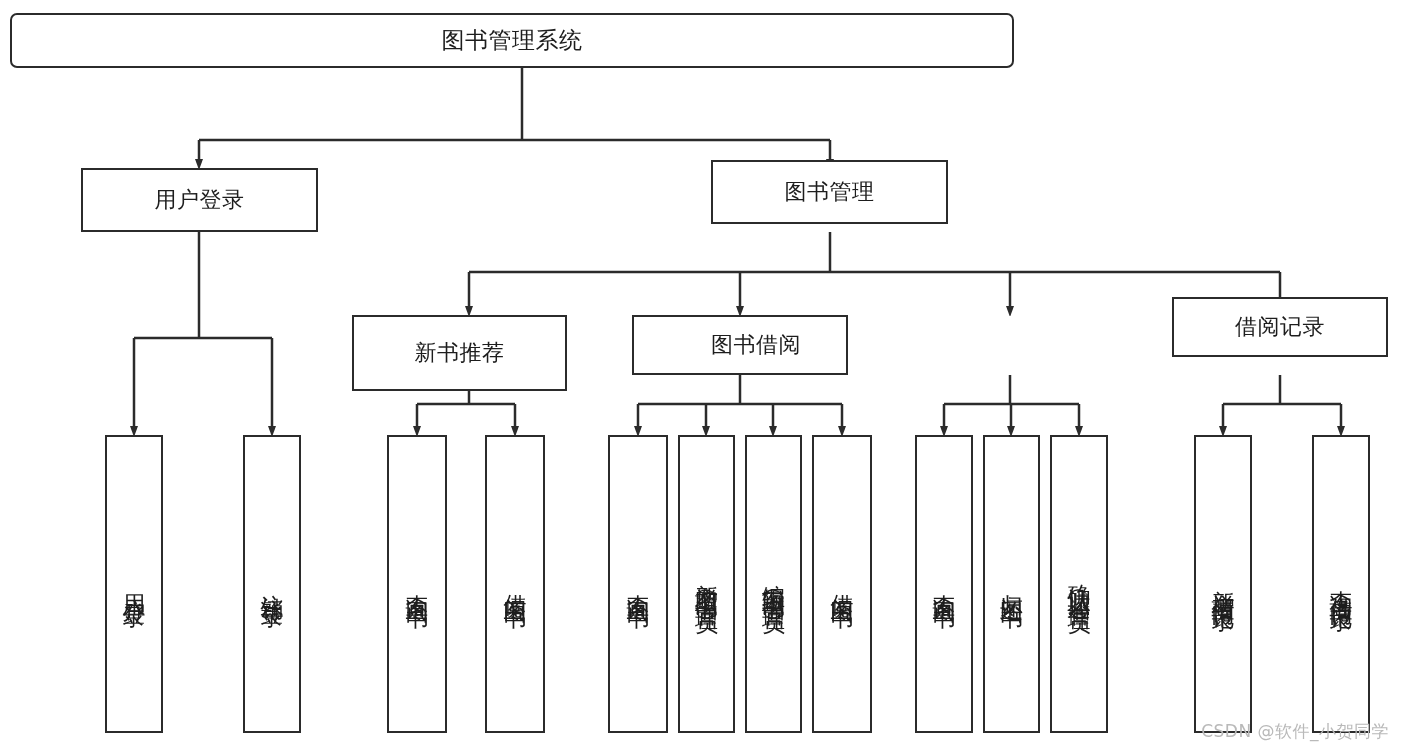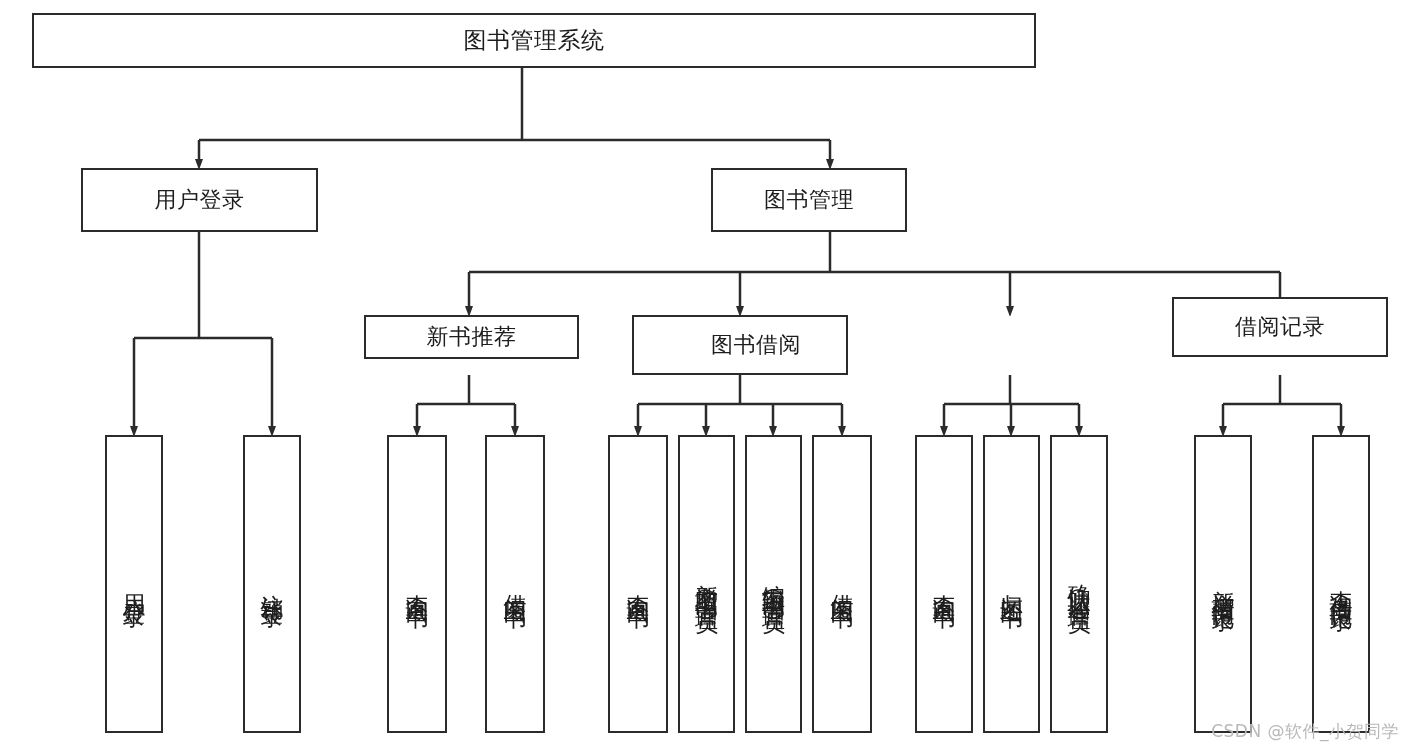--- a/index.html
+++ b/index.html
@@ -51,21 +51,21 @@
   .node.vert .lbl {
     writing-mode: vertical-rl;
     text-orientation: upright;
     font-size: 23px;
     letter-spacing: 4px;
     line-height: 1;
   }
   #root-node .lbl { font-size: 23px; }
   #watermark {
     position: absolute;
-    right: 6px;
+    right: 16px;
     bottom: 4px;
     font-size: 17px;
     color: #b9b9b9;
     letter-spacing: 0.5px;
     white-space: pre;
   }
 </style>
 </head>
 <body>
 
@@ -114,32 +114,32 @@
       <path d="M1011,404 L1011,427" marker-end="url(#arrow)"></path>
       <path d="M1079,404 L1079,427" marker-end="url(#arrow)"></path>
 
       <path d="M1280,375 L1280,404"></path>
       <path d="M1223,404 L1341,404"></path>
       <path d="M1223,404 L1223,427" marker-end="url(#arrow)"></path>
       <path d="M1341,404 L1341,427" marker-end="url(#arrow)"></path>
     </g>
   </svg>
 
-  <div class="node horiz" id="root-node" style="left:32px; top:13px; width:1004px; height:55px;">
+  <div class="node horiz" id="root-node" style="left:10px; top:13px; width:1004px; height:55px;border-radius:7px;">
     <span class="lbl">图书管理系统</span>
   </div>
 
   <div class="node horiz" style="left:81px; top:168px; width:237px; height:64px;">
     <span class="lbl">用户登录</span>
   </div>
-  <div class="node horiz" style="left:711px; top:168px; width:196px; height:64px;">
+  <div class="node horiz" style="left:711px; top:160px; width:237px; height:64px;">
     <span class="lbl">图书管理</span>
   </div>
 
-  <div class="node horiz" style="left:364px; top:315px; width:215px; height:44px;">
+  <div class="node horiz" style="left:352px; top:315px; width:215px; height:76px;">
     <span class="lbl">新书推荐</span>
   </div>
   <div class="node horiz" style="left:632px; top:315px; width:216px; height:60px;padding-left:32px;">
     <span class="lbl">图书借阅</span>
   </div>
   <div class="node horiz" style="left:1172px; top:297px; width:216px; height:60px;">
     <span class="lbl">借阅记录</span>
   </div>
 
   <div class="node vert" style="left:105px; top:435px; width:58px; height:298px;">

